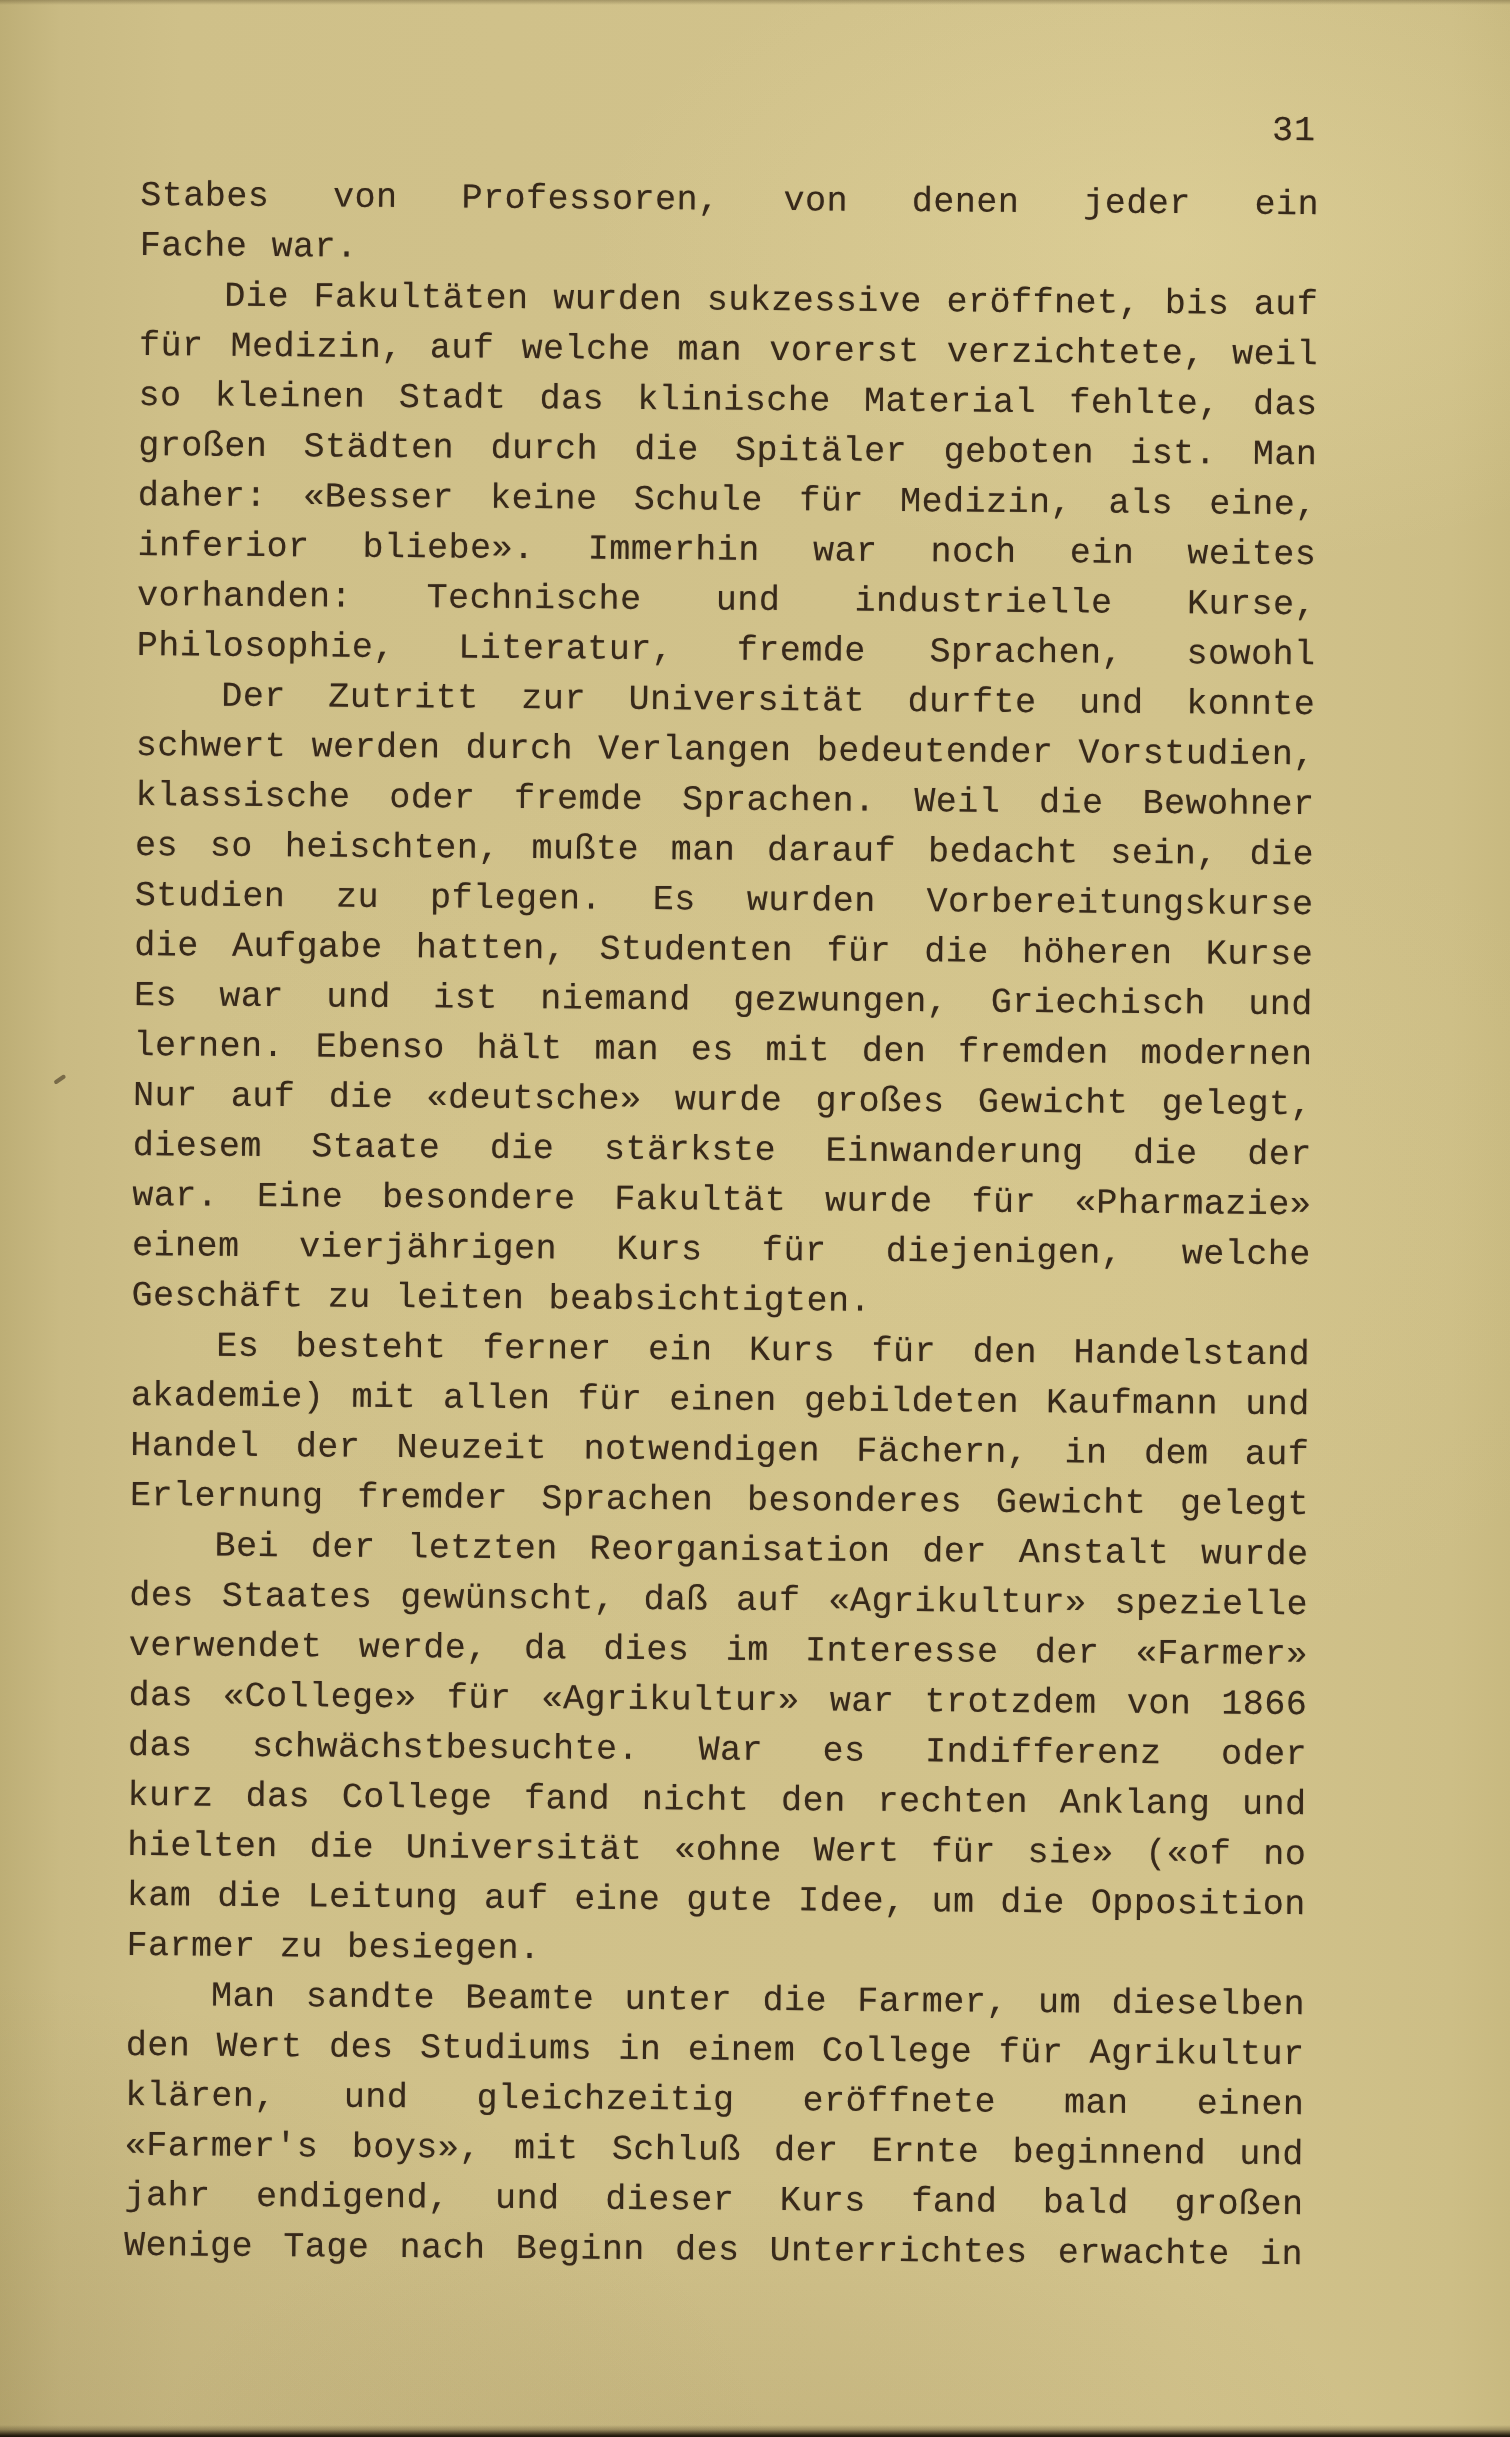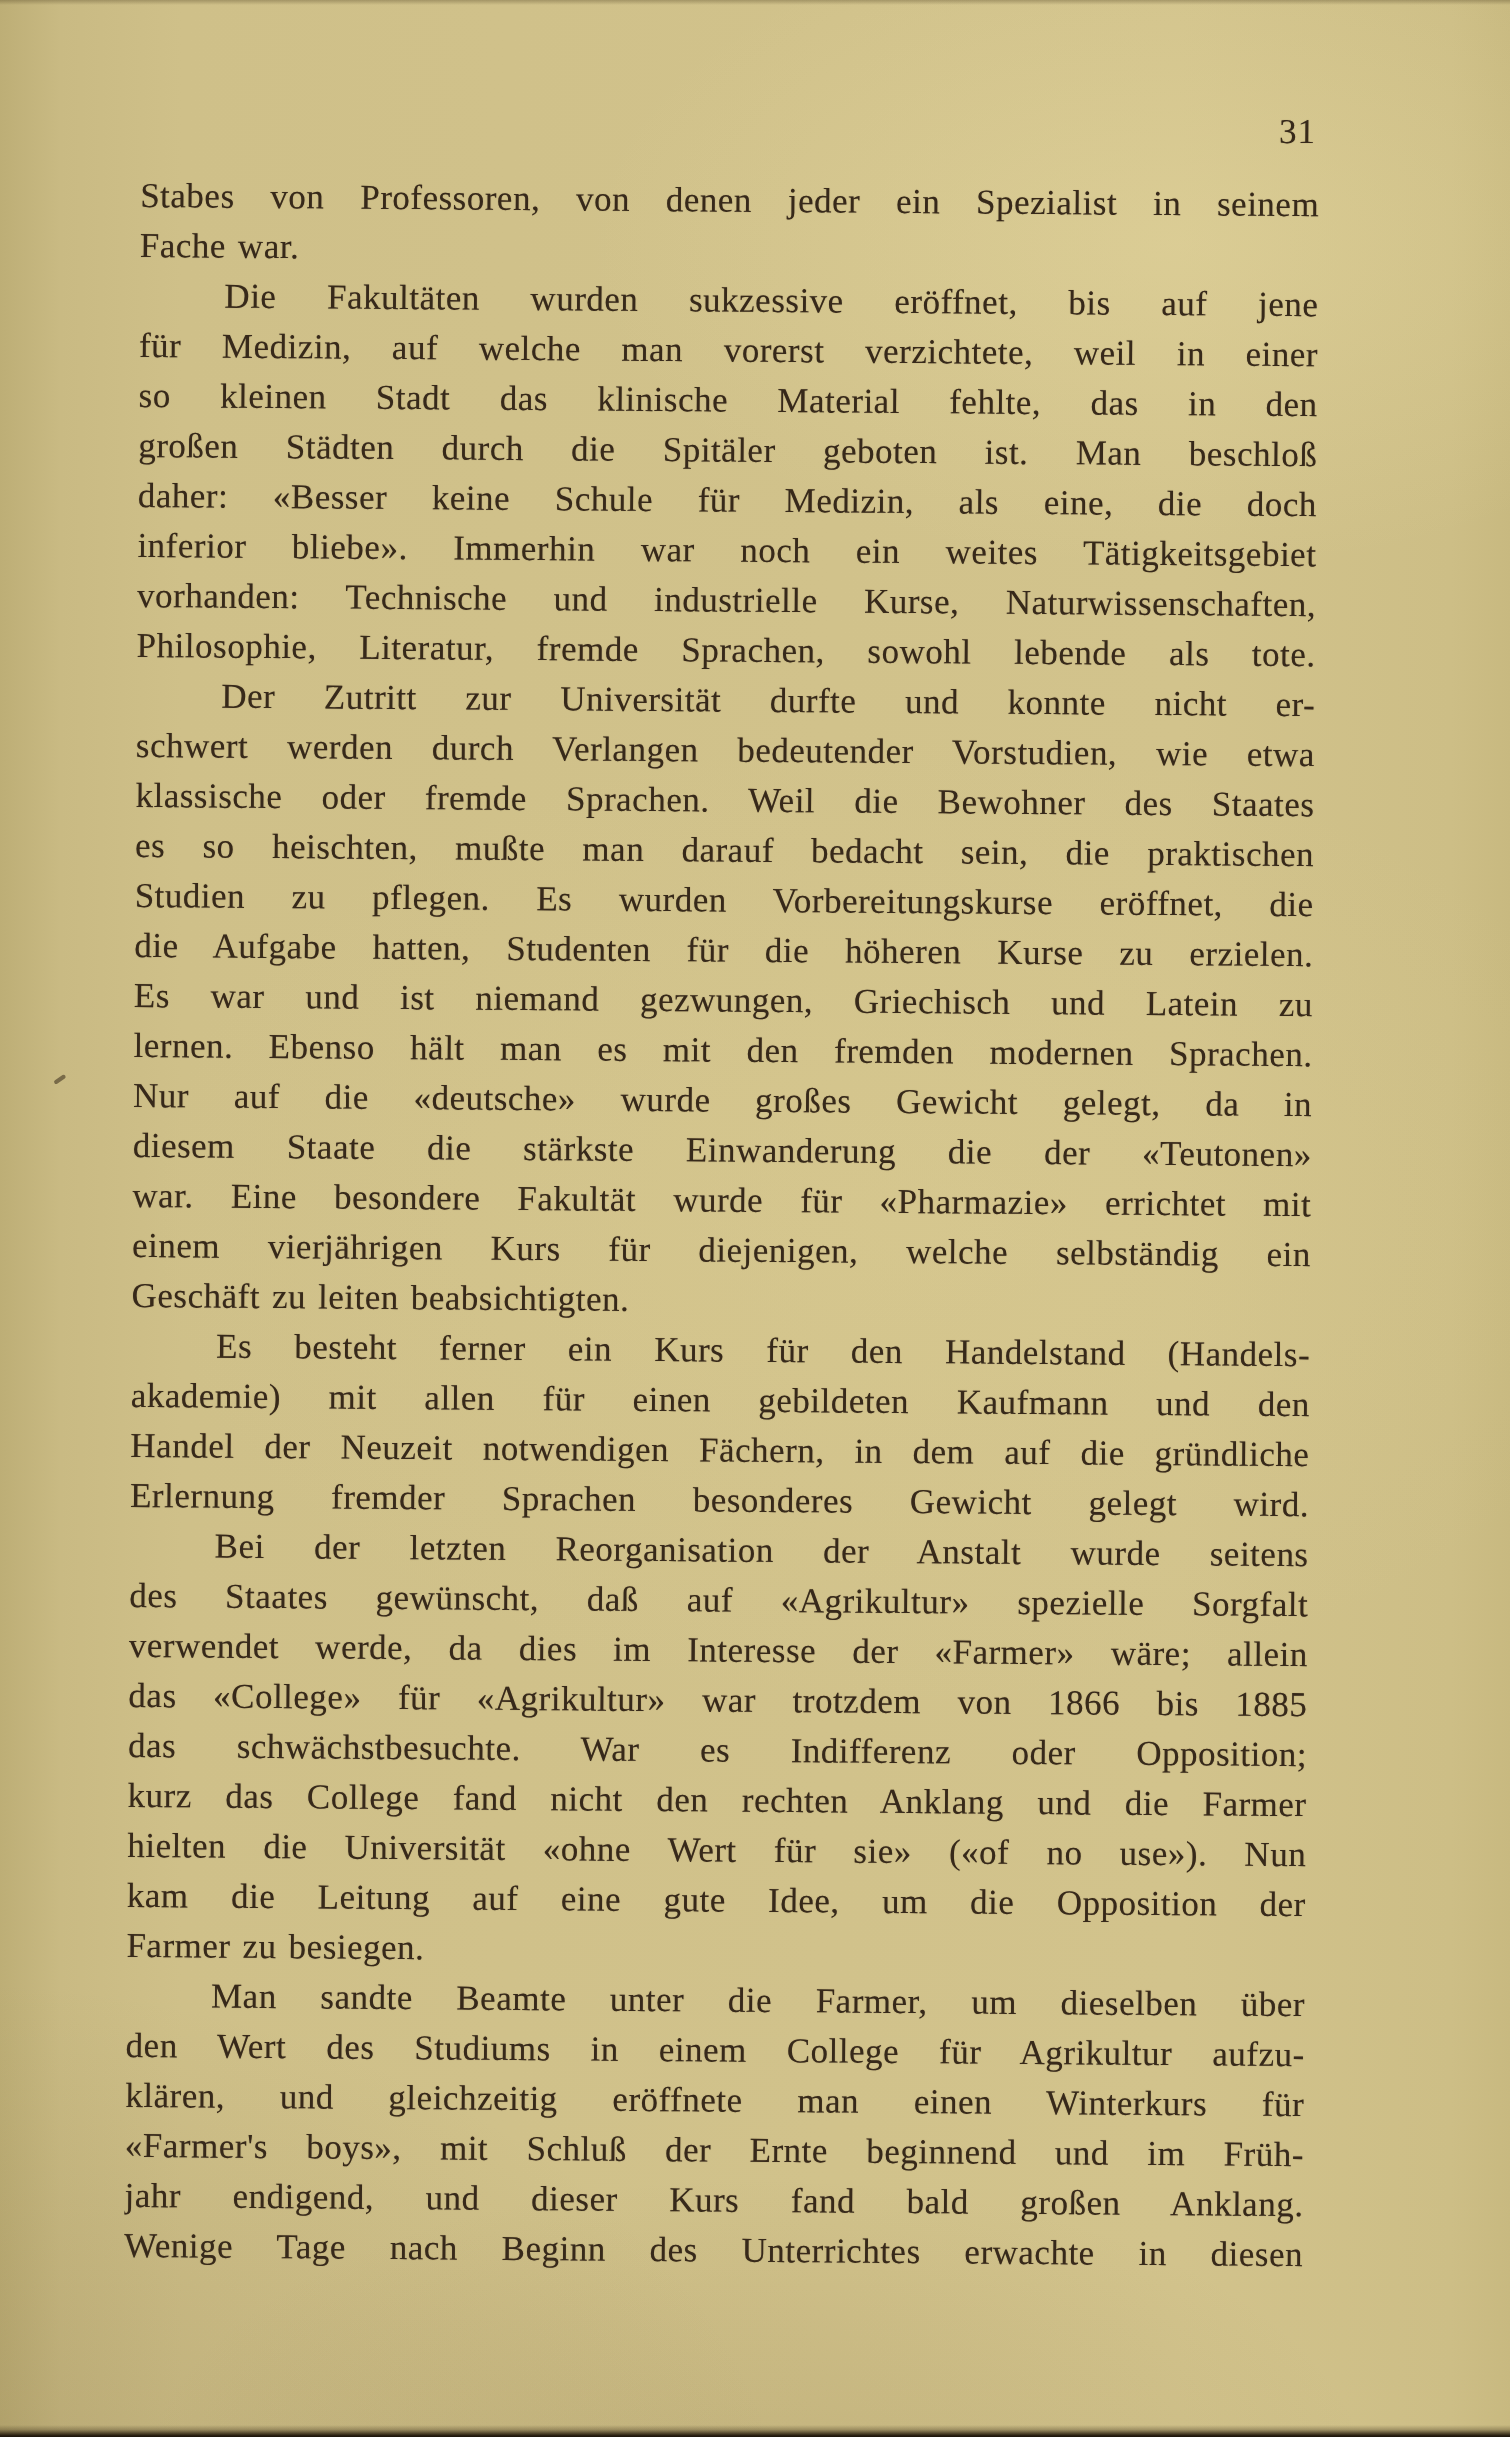--- a/index.html
+++ b/index.html
@@ -7,21 +7,21 @@
     position:relative;
     width:1511px;height:2438px;
     overflow:hidden;
     background:
       radial-gradient(845px 470px at 78% 10%, rgba(235,222,165,0.35), rgba(235,222,165,0) 70%),
       radial-gradient(1033px 657px at 60% 50%, rgba(224,209,150,0.28), rgba(224,209,150,0) 75%),
       radial-gradient(1409px 939px at -5% 105%, rgba(115,96,52,0.22), rgba(115,96,52,0) 62%),
       radial-gradient(1127px 563px at 50% 102%, rgba(130,110,60,0.18), rgba(130,110,60,0) 55%),
       linear-gradient(90deg, #bdae76 0%, #c9ba83 4%, #cfc089 12%, #d1c28b 55%, #d2c38c 78%, #cdbe86 96%, #c8b980 100%),
       #cdbe87;
-    font-family:Liberation Serif, serif;
+    font-family:Liberation Mono, monospace;
   }
   .top-edge{
     position:absolute;left:0;top:0;width:100%;height:4.7px;
     background:linear-gradient(180deg, rgba(80,66,34,0.35), rgba(80,66,34,0));
   }
   .bottom-edge{
     position:absolute;left:0;bottom:0;width:100%;height:13px;
     background:linear-gradient(180deg, rgba(60,48,25,0) 0%, rgba(60,48,25,0.30) 35%, #2a2011 80%, #0f0b06 100%);
   }
   .content{

